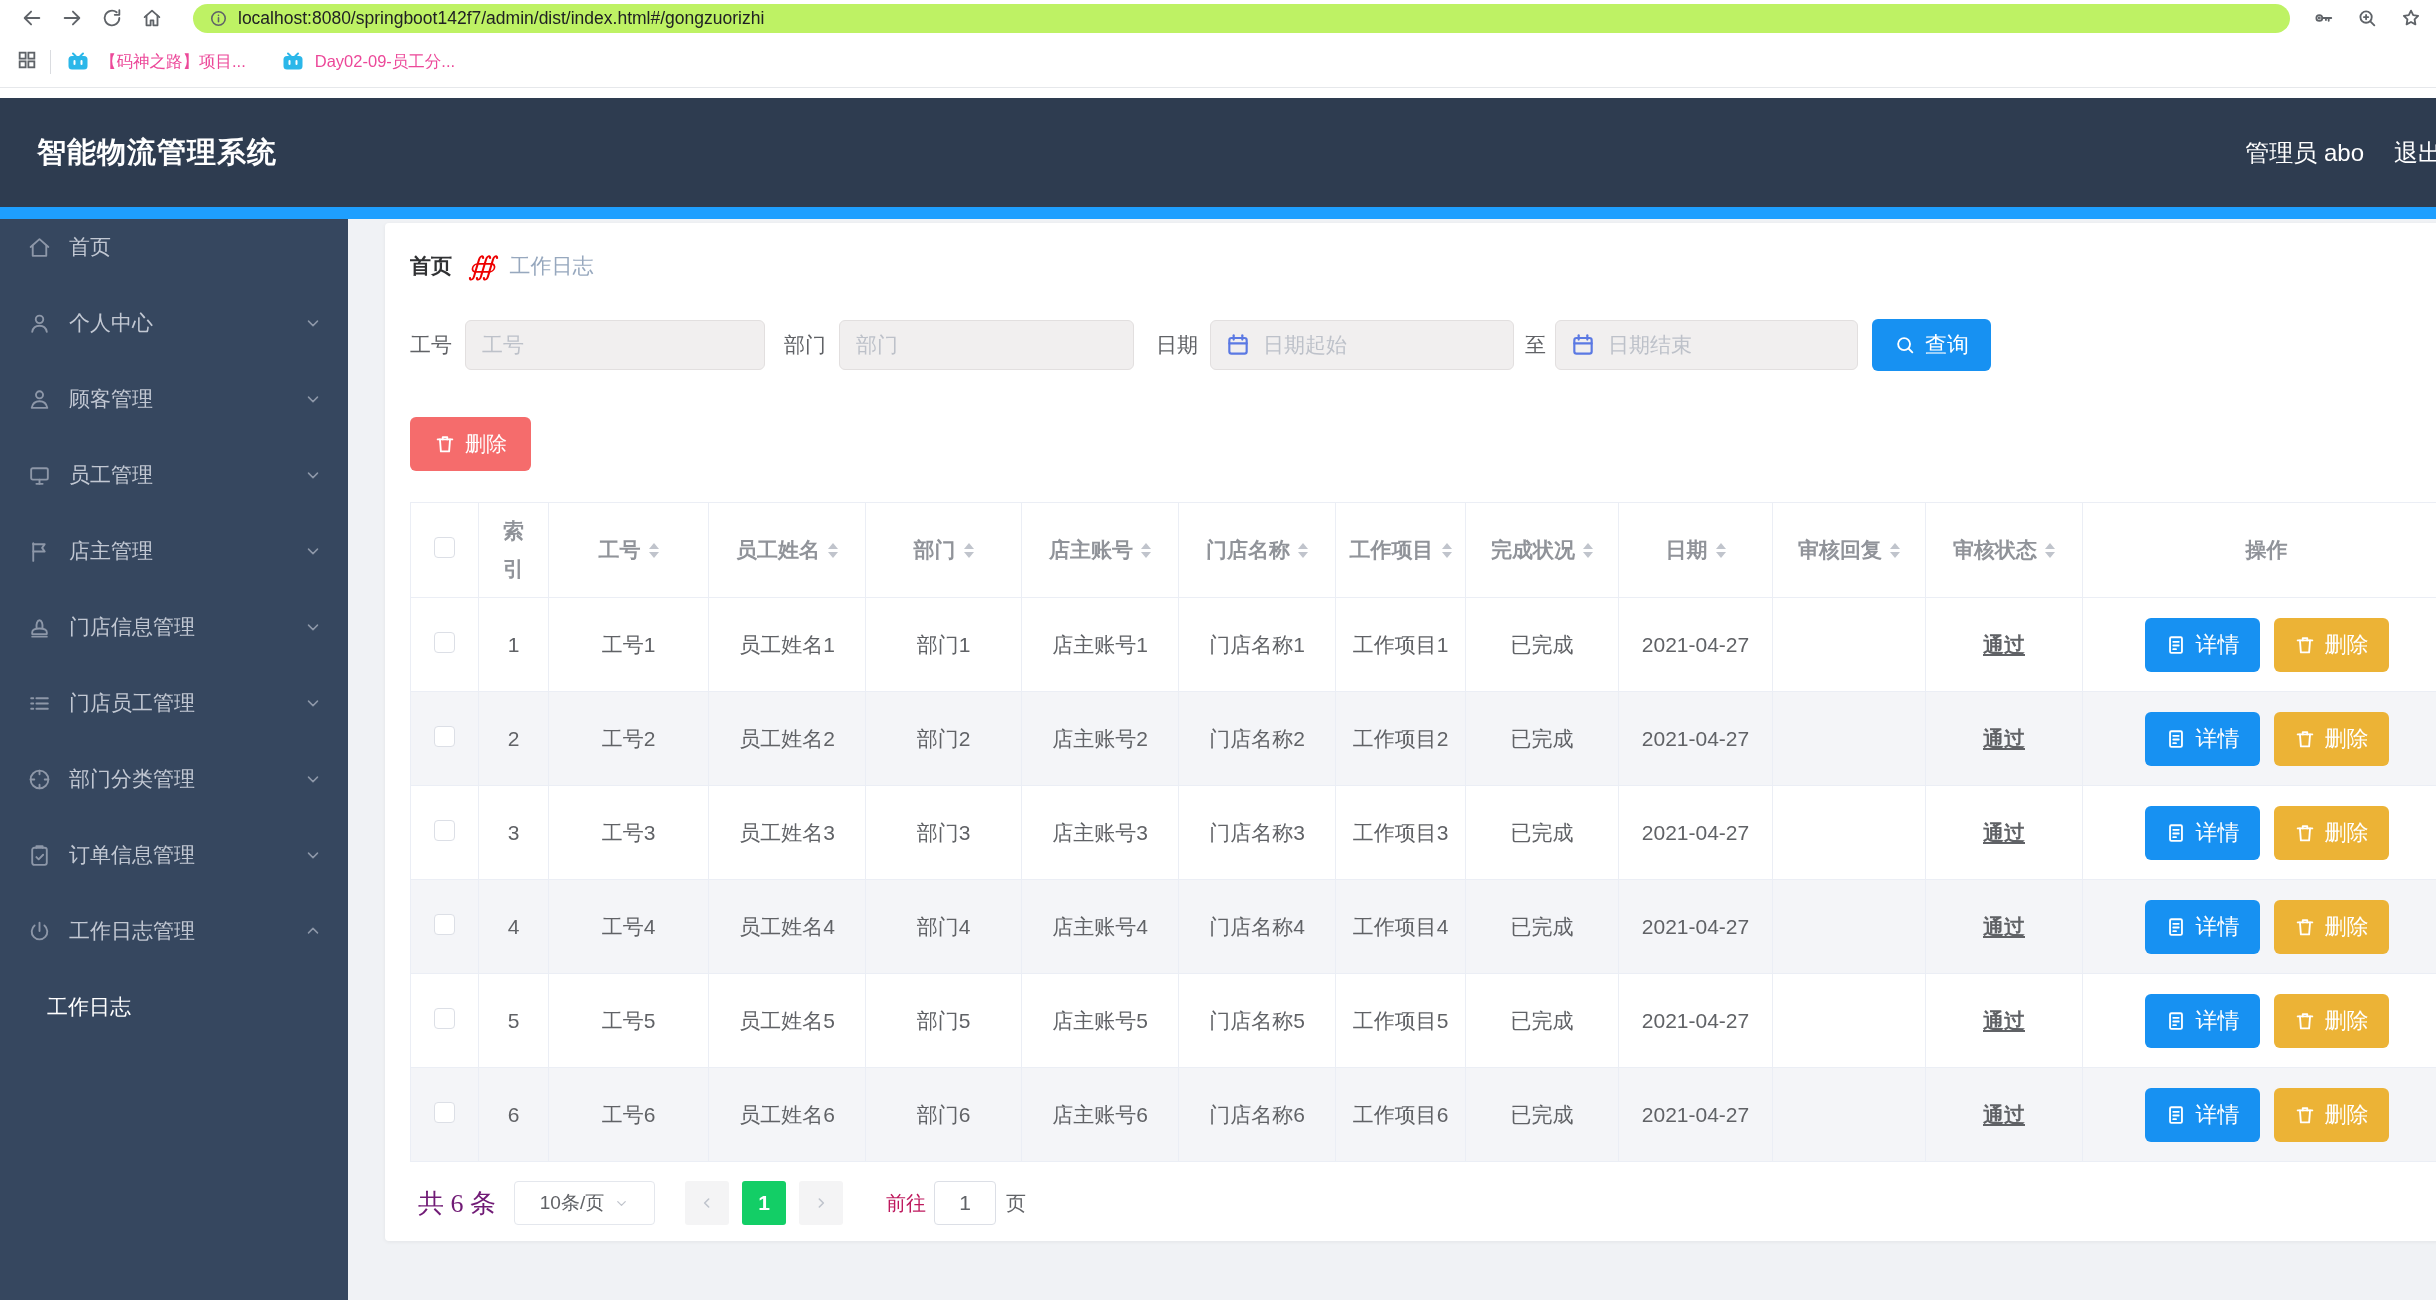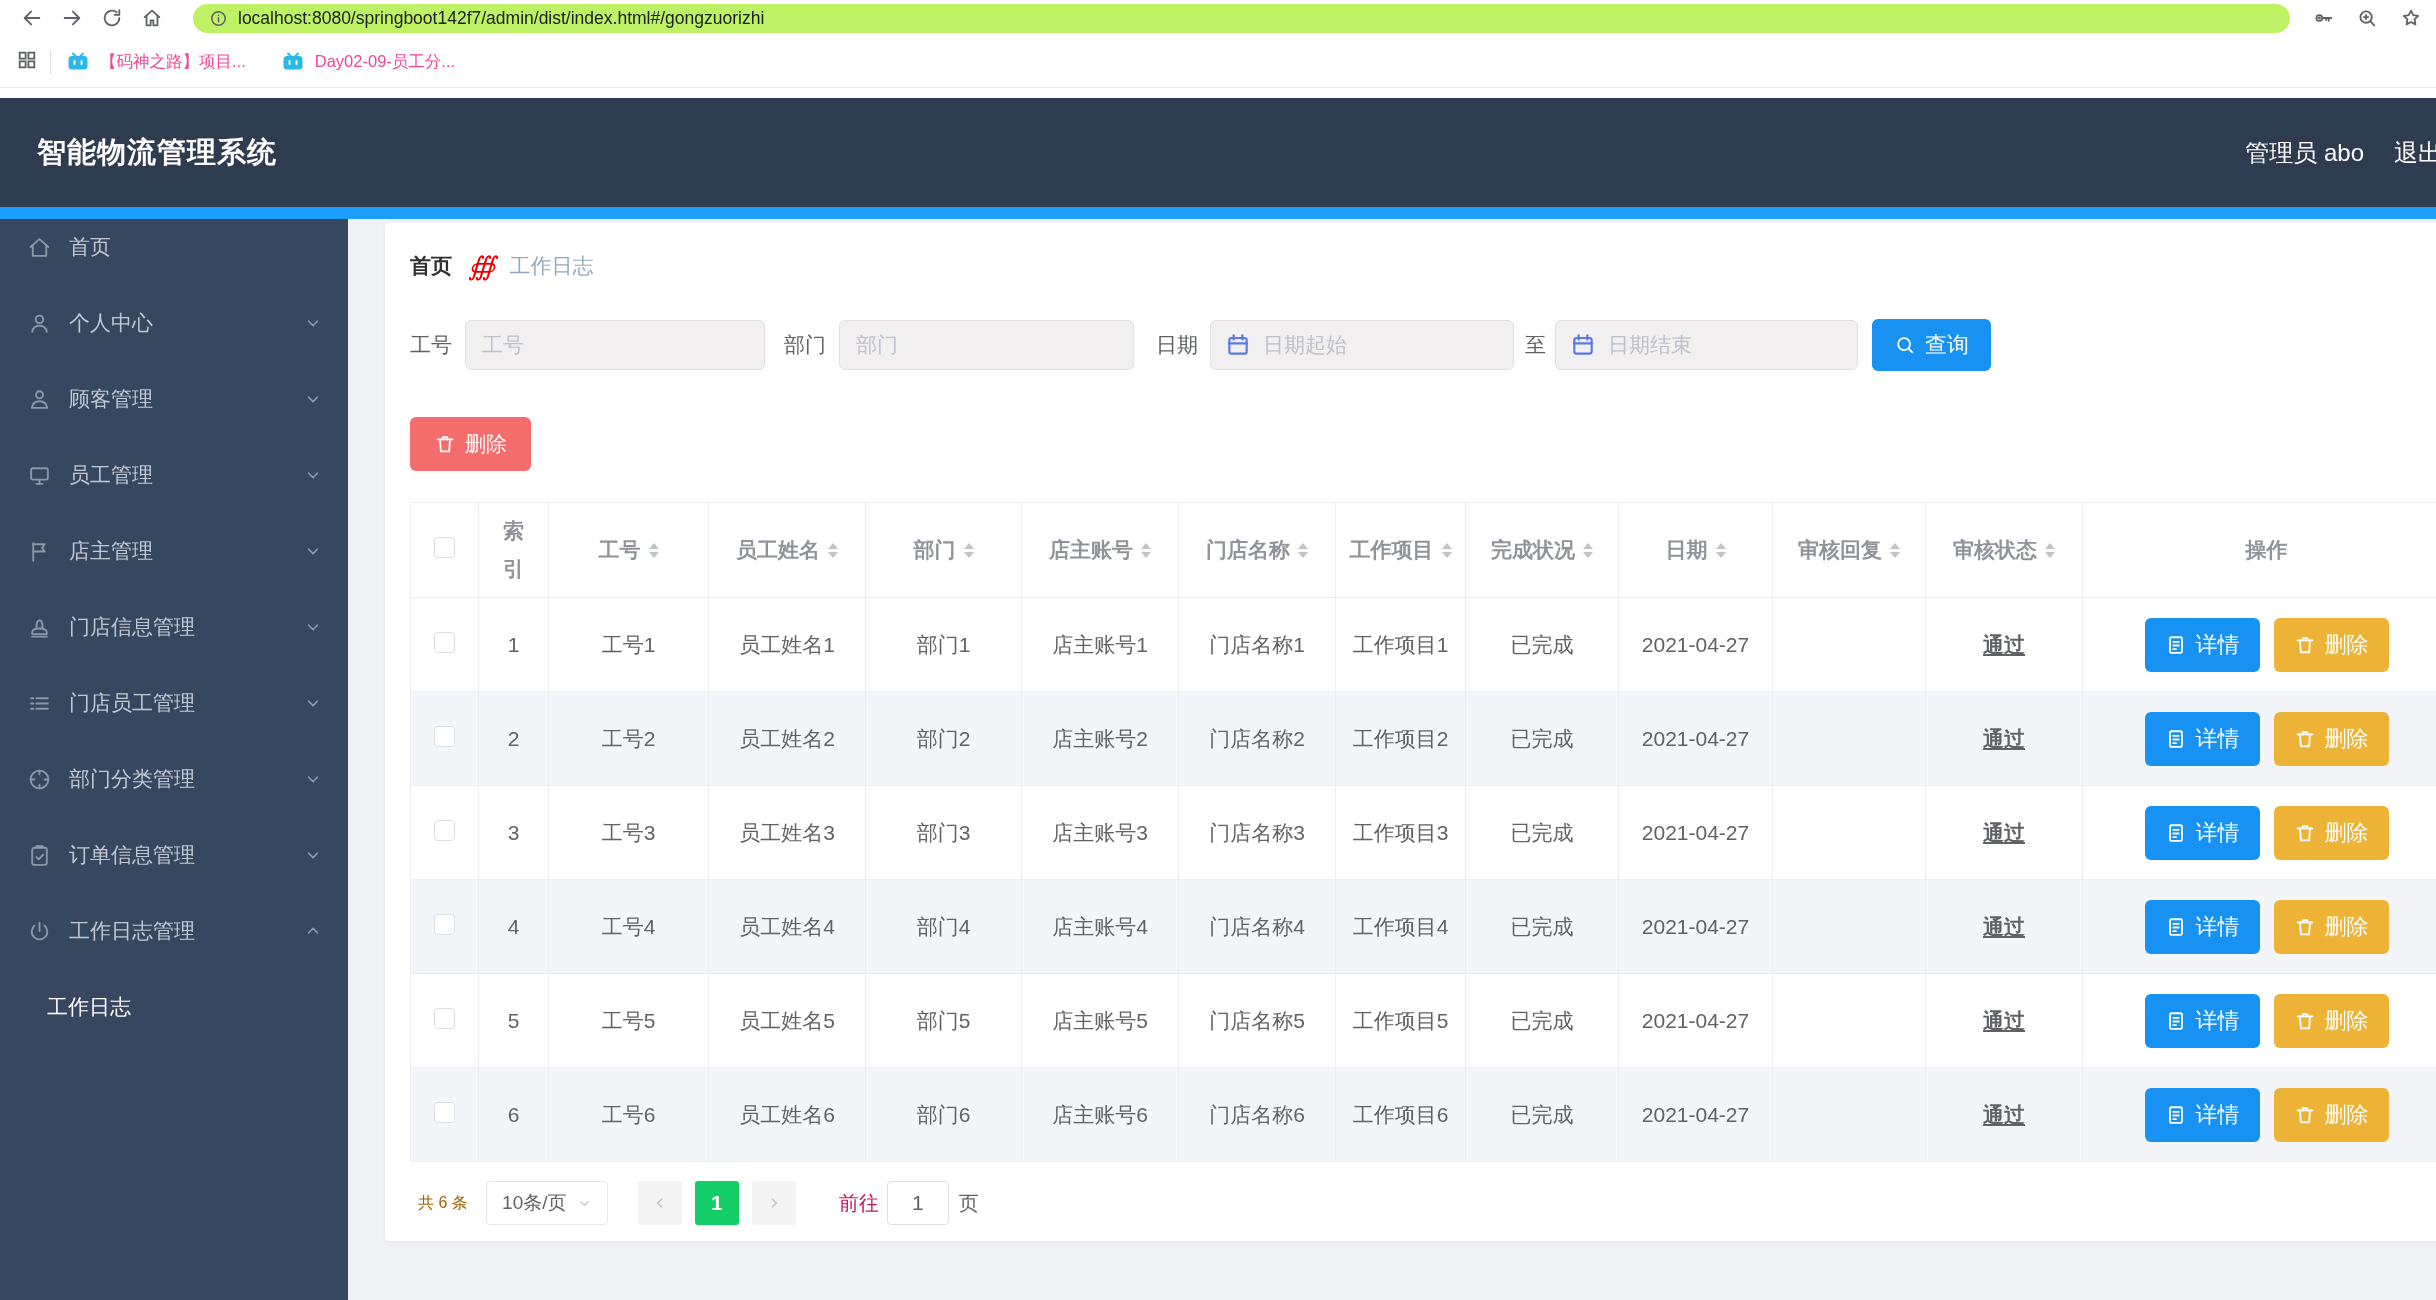--- a/index.html
+++ b/index.html
@@ -86,22 +86,22 @@
   .idx-label { display:inline-block; width:24px; line-height:1.8;text-align:center; }
   .checkbox { width:21px; height:21px; border:1px solid #dcdfe6; border-radius:4px; background:#fff; display:inline-block; cursor:pointer; }
   .status-pass { text-decoration:underline;font-weight:bold; }
   .cell-btn { height:54px; padding:0 20px; font-size:22px; }
   .cell-btn svg { width:22px; height:22px; }
   .btn-detail { background:#1791f2; margin-right:14px; }
   .btn-del-row { background:#ecb336; }
 
   
   .pagination { margin-top:19px; display:flex; align-items:center; margin-left:8px; }
-  .pg-total { font-size:16px; color:#a16207; }
-  .pg-size { margin-left:18px; width:122px; height:44px; border:1px solid #e4e7ed; border-radius:4px; display:flex; align-items:center; justify-content:center; gap:10px; color:#606266; font-size:19px; cursor:pointer; background:#fff; }
+  .pg-total { font-size:26px; color:#701a75;font-family:Liberation Serif, serif; }
+  .pg-size { margin-left:18px; width:141px; height:44px; border:1px solid #e4e7ed; border-radius:4px; display:flex; align-items:center; justify-content:center; gap:10px; color:#606266; font-size:19px; cursor:pointer; background:#fff; }
   .pg-size svg { width:15px; height:15px; stroke:#c0c4cc; fill:none; stroke-width:2; stroke-linecap:round; stroke-linejoin:round; }
   .pg-btn { width:44px; height:44px; border-radius:3px; background:#f4f4f5; display:flex; align-items:center; justify-content:center; cursor:pointer; }
   .pg-btn svg { width:16px; height:16px; stroke:#bfc4cc; fill:none; stroke-width:2.4; stroke-linecap:round; stroke-linejoin:round; }
   .pg-prev { margin-left:30px; }
   .pg-page { margin-left:13px; width:44px; height:44px; border-radius:3px; background:#13ce66; color:#fff; font-size:21px; font-weight:bold; display:flex; align-items:center; justify-content:center; cursor:pointer; }
   .pg-next { margin-left:13px; }
   .pg-goto-label { margin-left:43px; font-size:20px; color:#be185d; }
   .pg-goto-input { margin-left:8px; width:62px; height:44px; border:1px solid #dcdfe6; border-radius:4px; text-align:center; font-size:21px; color:#606266; outline:none; font-family:inherit; }
   .pg-unit { margin-left:10px; font-size:20px; color:#606266; }
 </style>

